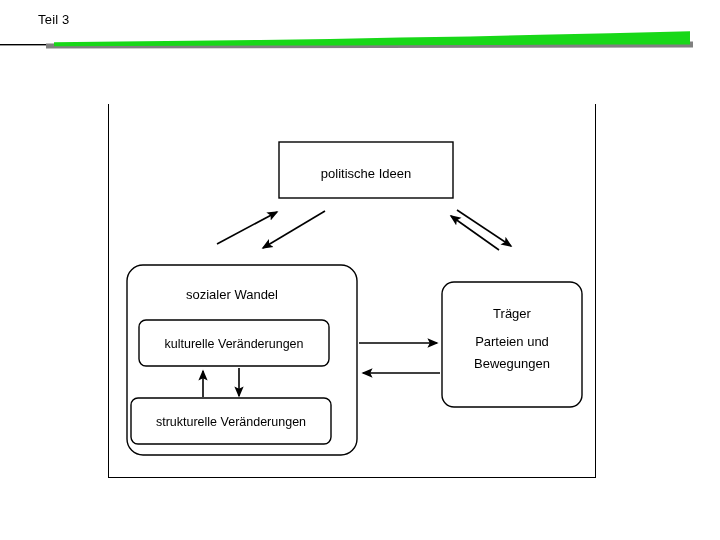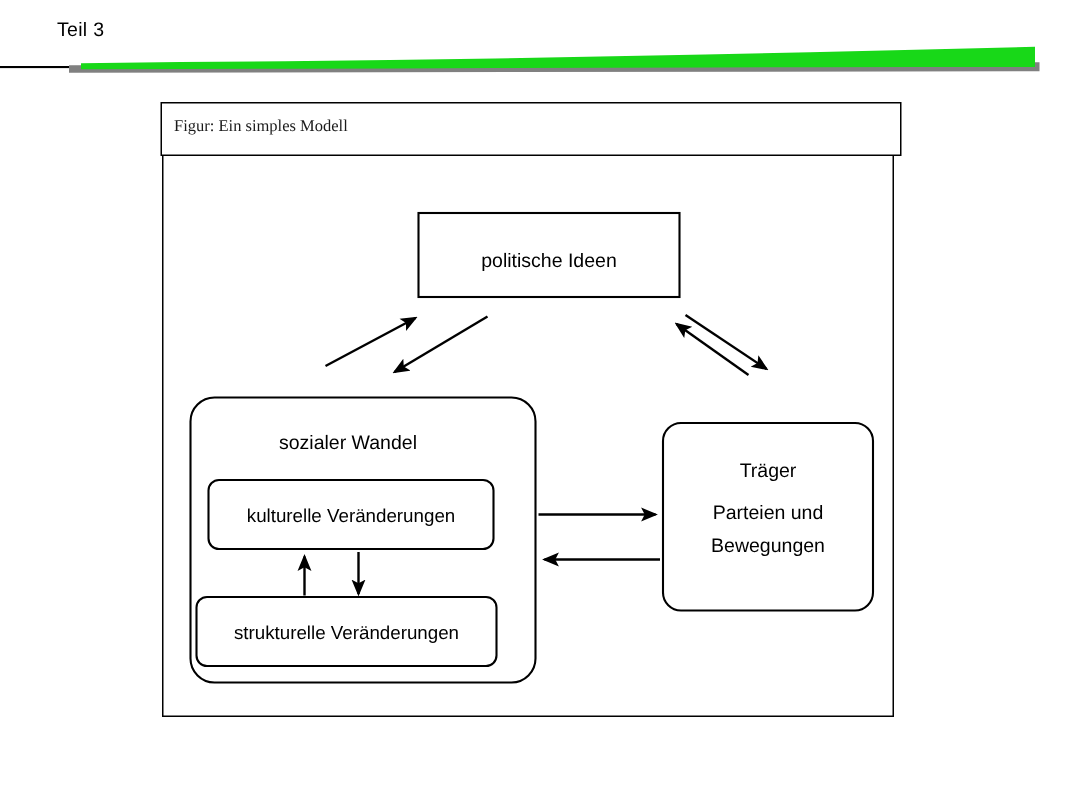--- a/index.html
+++ b/index.html
@@ -114,23 +114,20 @@
       <rect x="0" y="16" width="58" height="1.4" fill="#000000"></rect>
 
       <polygon points="46,15.5 693,13.5 693,19.5 46,20.5" fill="#808080"></polygon>
 
       <polygon points="54,14.2 120,13.4 190,12.8 260,12.0 330,11.0 400,9.6 470,8.4 540,6.8 610,5.2 690,3.2 690,16.6 610,16.6 540,16.8 470,17.0 400,17.2 330,17.4 260,17.6 190,17.8 120,18.0 54,18.2" fill="#18d818"></polygon>
     </svg>
   </div>
 
   <div id="figure-frame">
 
-    <div id="figure-caption-box">
-      <div id="figure-caption-text">Figur: Ein simples Modell</div>
-    </div>
 
     <div id="figure-body-box"></div>
 
     <div id="diagram">
       <svg width="494" height="411" viewBox="0 0 494 411" xmlns="http://www.w3.org/2000/svg">
         <defs>
           <marker id="arrowhead" markerWidth="7" markerHeight="7" refX="6" refY="3.2" orient="auto" markerUnits="strokeWidth">
             <path d="M0,0.3 L7,3.2 L0,6.1 L1.5,3.2 Z" fill="#000000"></path>
           </marker>
         </defs>

